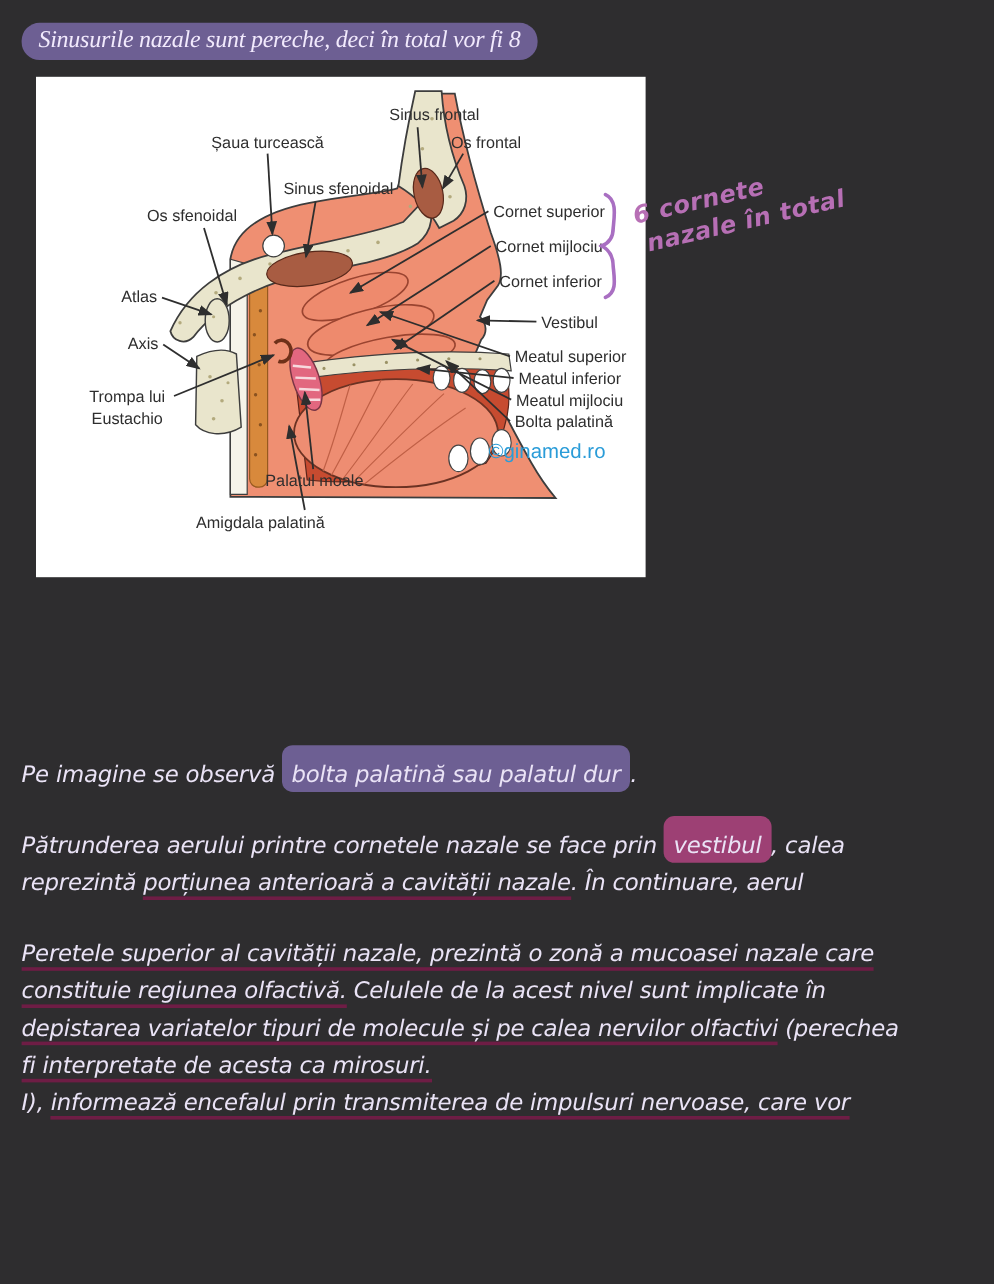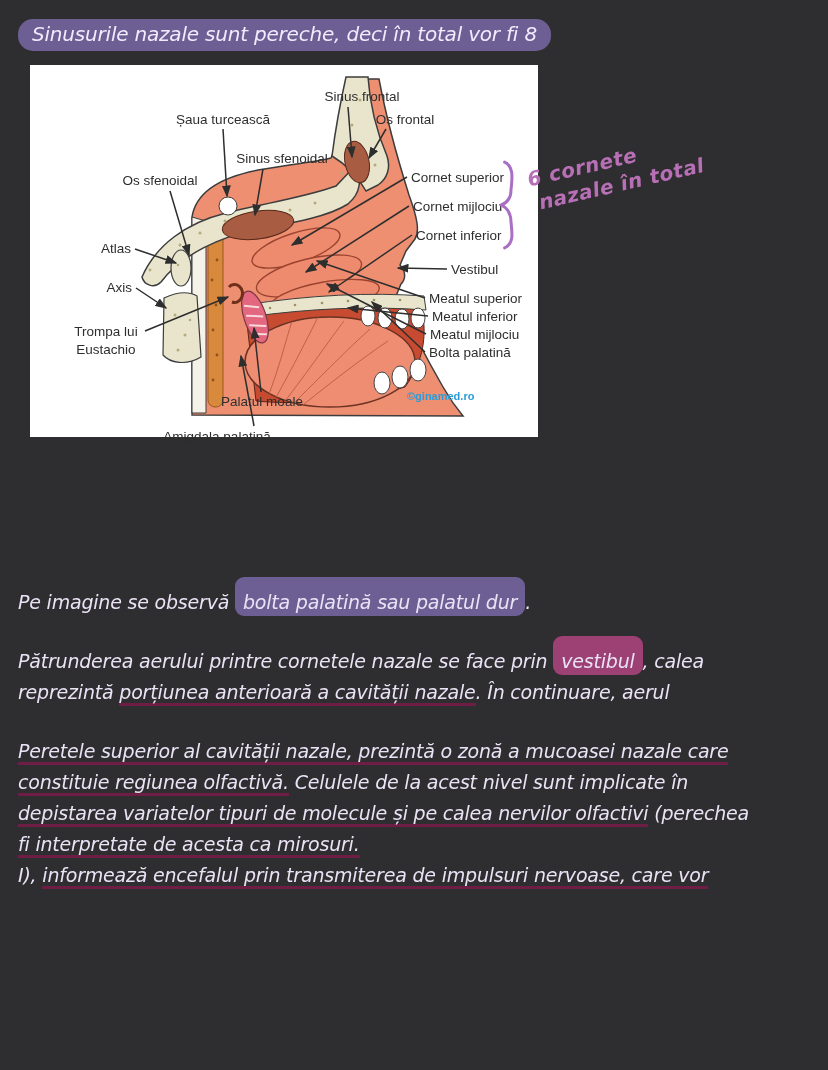--- a/index.html
+++ b/index.html
@@ -9,29 +9,29 @@
   *{box-sizing:border-box;}
   html,body{margin:0;padding:0;}
   body{
     width:828px;height:1070px;overflow:hidden;position:relative;
     background:var(--bg);
     font-family:"DejaVu Sans",sans-serif;
   }
   .title-pill{
     display:inline-block;margin:19px 0 0 18px;padding:3px 14px 5px 14px;
     border-radius:15px;background:var(--hlp);
-    font-size:20px;font-style:italic;color:#f2eafd;letter-spacing:-0.2px;
+    font-size:20px;font-style:italic;color:#f2eafd;letter-spacing:-0.2px;font-family:Liberation Serif, serif;
   }
   .image-card{
-    position:relative;width:508px;height:372px;margin:14px 0 0 30px;
+    position:relative;width:508px;height:417px;margin:14px 0 0 30px;
     background:#ffffff;
   }
   .credit{
-    position:absolute;left:377px;top:325px;
-    font-family:"Liberation Sans",sans-serif;font-size:11px;font-weight:bold;
+    position:absolute;left:377px;top:303px;
+    font-family:"Liberation Sans",sans-serif;font-size:17px;font-weight:normal;
     color:var(--blue);
   }
   .annotation{position:absolute;left:499px;top:160px;width:220px;height:110px;}
   .hand{
     position:absolute;left:26px;top:8px;transform:rotate(-13deg);transform-origin:left top;
     font-style:italic;font-size:20px;font-weight:bold;color:var(--ann);
     white-space:nowrap;line-height:25px;letter-spacing:0.5px;
   }
   .paragraphs{
     margin:150px 10px 0 18px;

